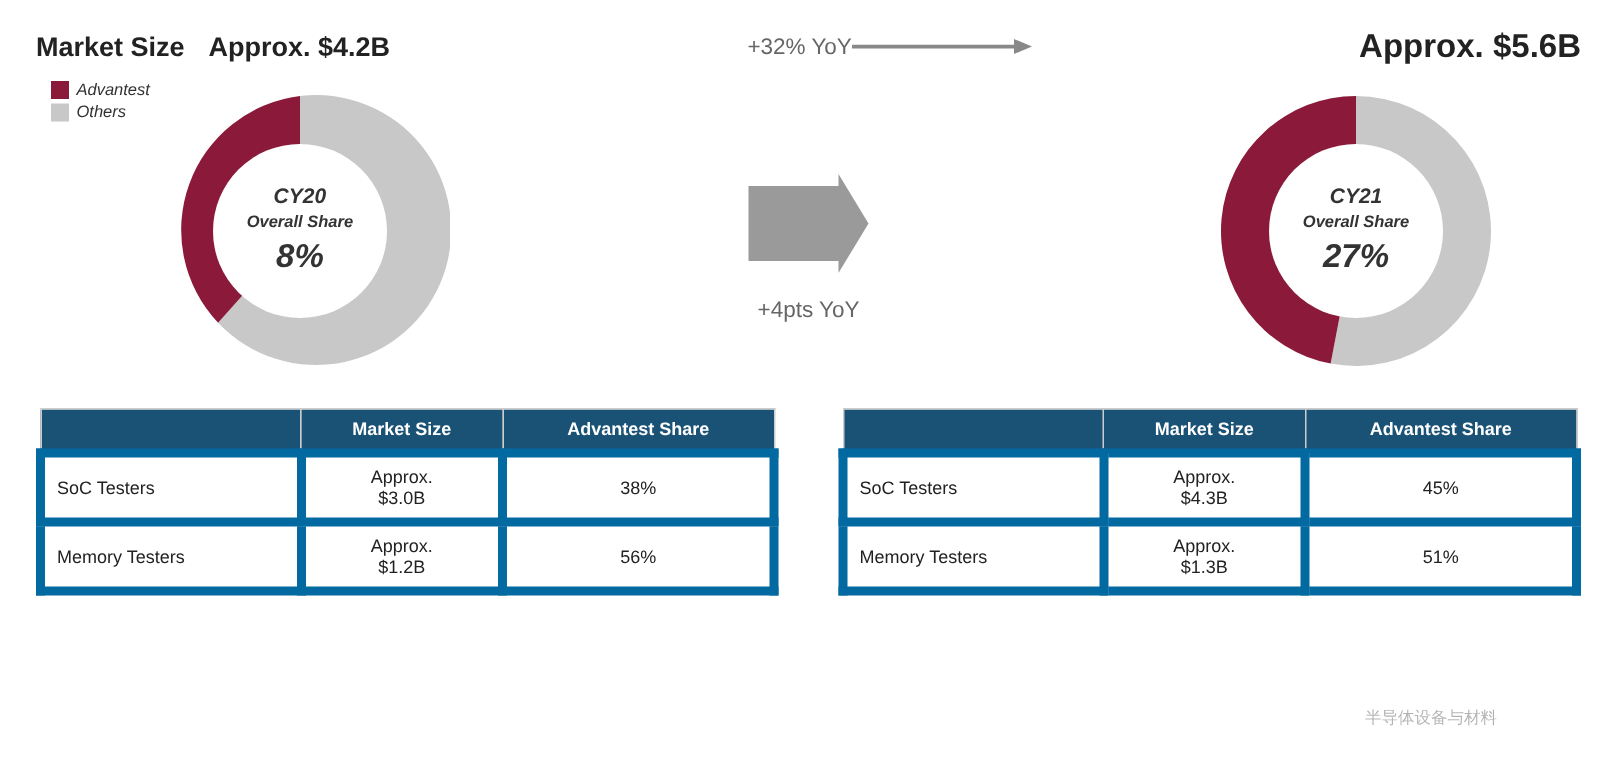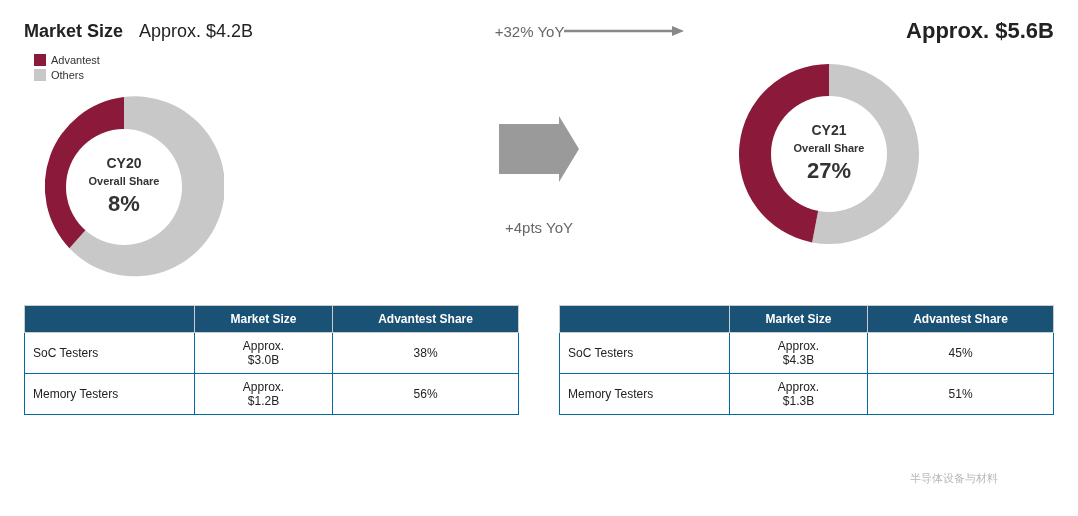--- a/index.html
+++ b/index.html
@@ -19,21 +19,21 @@
       margin-bottom: 10px;
     }
     .market-size-label {
       font-size: 18px;
       font-weight: bold;
       color: #222;
       margin-right: 16px;
     }
     .approx-left {
       font-size: 18px;
-      font-weight: normal;
+      font-weight: bold;
       color: #222;
       margin-right: 20px;
     }
     .arrow-area {
       display: flex;
       align-items: center;
       flex: 1;
       justify-content: center;
     }
     .yoy-pct {
@@ -58,22 +58,23 @@
     
     .charts-row {
       display: flex;
       align-items: flex-start;
       margin-bottom: 18px;
       gap: 0;
     }
     .chart-section {
       flex: 1;
       display: flex;
-      flex-direction: column;
+      flex-direction: row;
       align-items: flex-start;
+      font-style: italic;
     }
     .chart-section.right {
       align-items: center;
     }
     .legend {
       display: flex;
       flex-direction: column;
       gap: 3px;
       margin-bottom: 6px;
       margin-left: 10px;
@@ -126,21 +127,21 @@
       align-items: center;
       justify-content: center;
       padding: 0 20px;
       margin-top: 60px;
       gap: 8px;
     }
     .pts-yoy {
       font-size: 15px;
       color: #666;
       font-weight: normal;
-      margin-top: 27px;
+      margin-top: 6px;
     }
     .arrow-block {
       display: flex;
       align-items: center;
     }
 
     
     .tables-row {
       display: flex;
       gap: 40px;
@@ -159,21 +160,21 @@
       color: #fff;
       font-weight: bold;
       text-align: center;
       padding: 6px 8px;
       border: 1px solid #ccc;
     }
     table th.empty-header {
       background-color: #1a5276;
     }
     table td {
-      border: 1px solid #0369a1;
+      border: 6px solid #0369a1;
       padding: 6px 8px;
       text-align: center;
       color: #222;
       background: #fff;
     }
     table td.row-label {
       text-align: left;
       font-weight: normal;
     }
 

